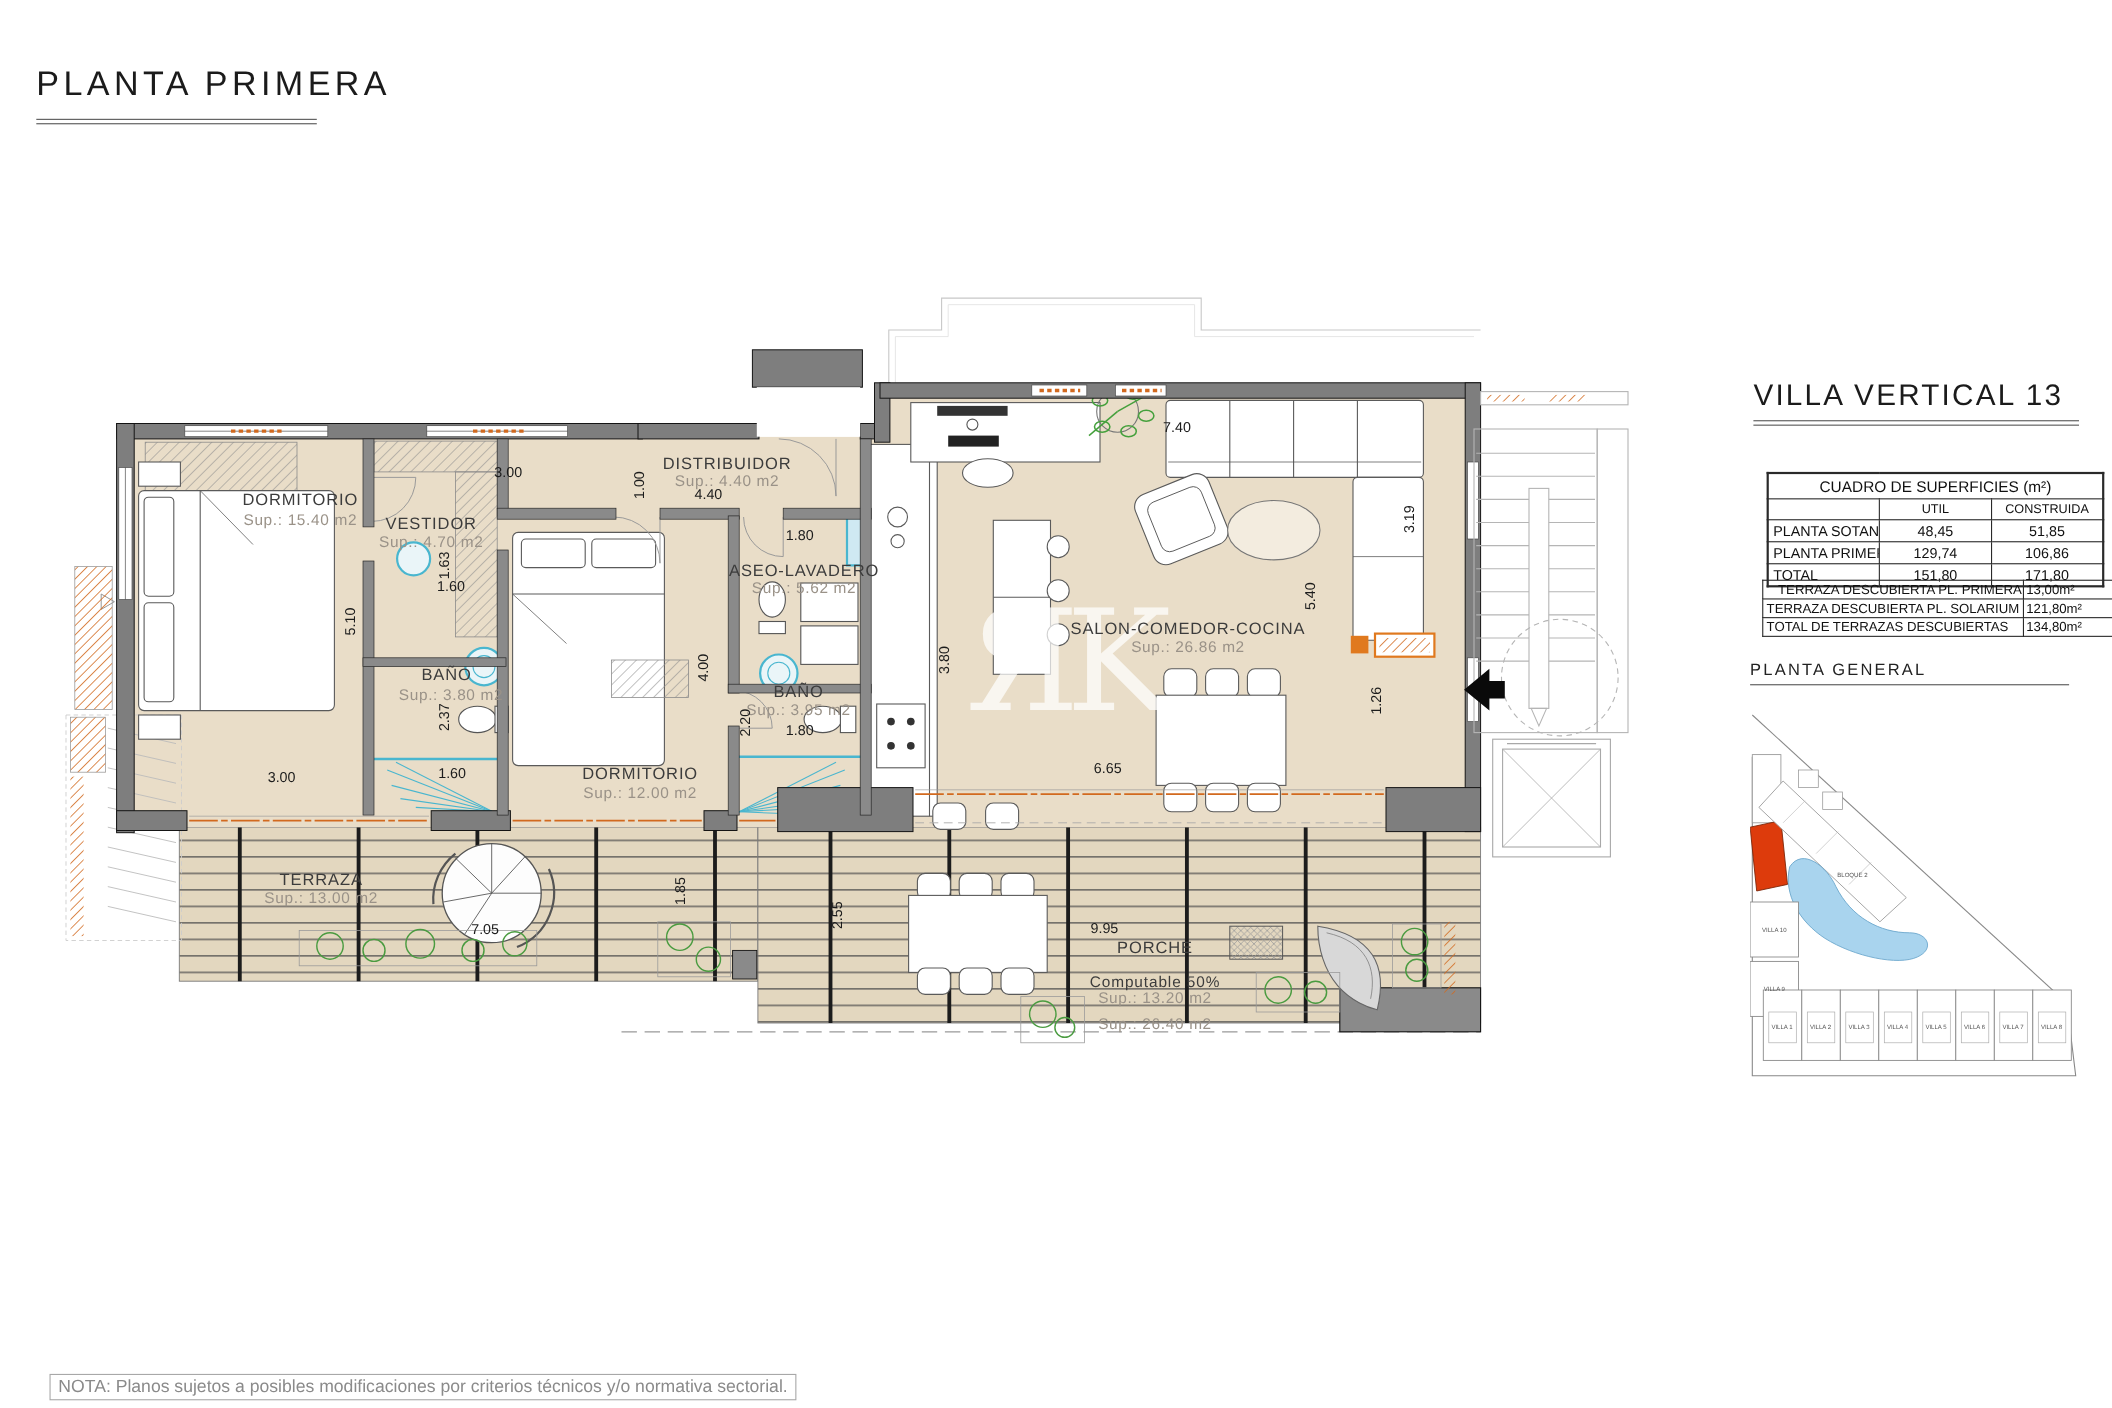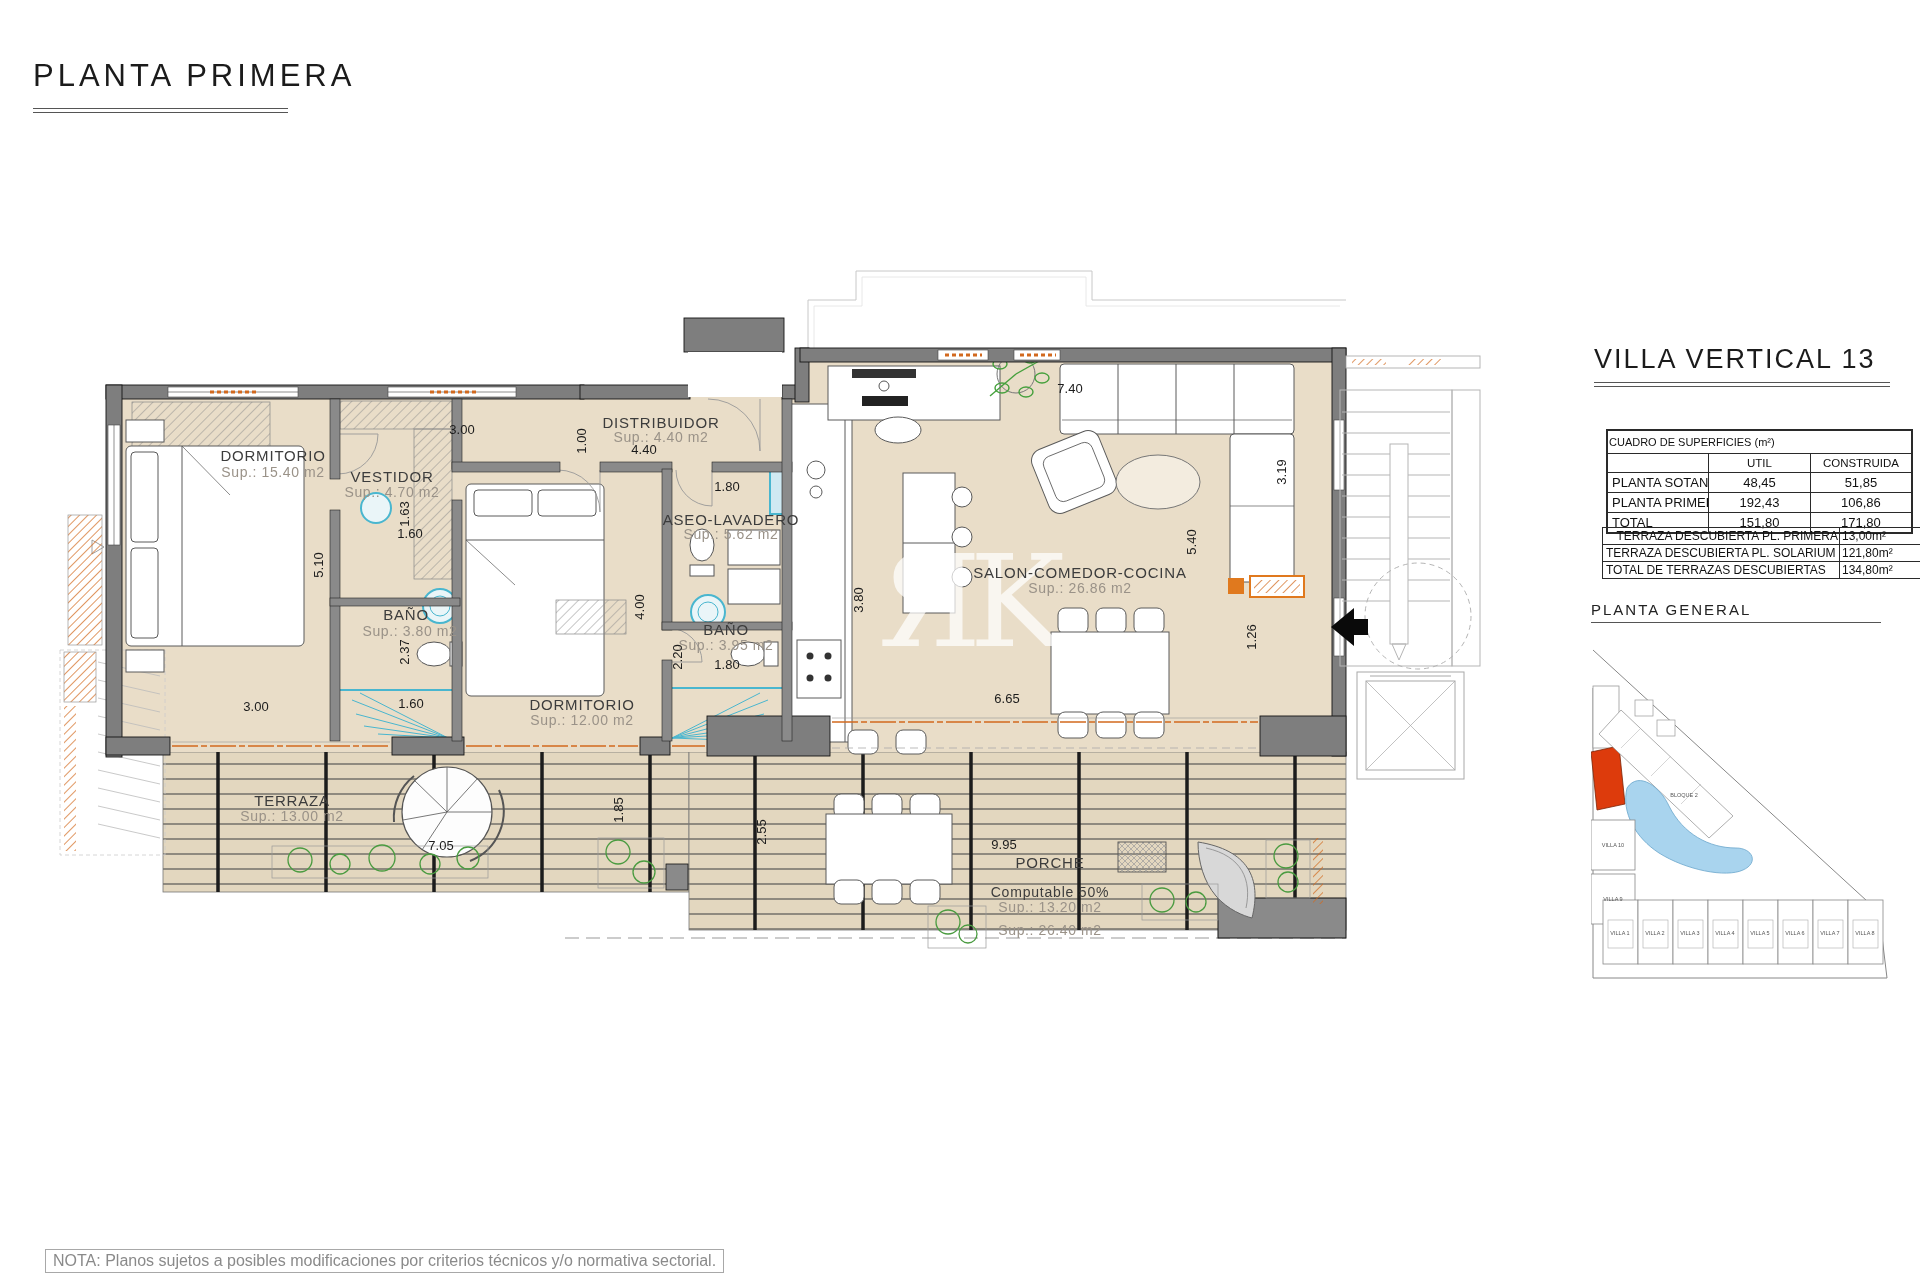--- a/index.html
+++ b/index.html
@@ -15,21 +15,21 @@
   .rname{position:absolute;transform:translate(-50%,-50%);font-size:15px;letter-spacing:0.8px;color:#3c3c3c;white-space:nowrap;}
   .rsup{position:absolute;transform:translate(-50%,-50%);font-size:14px;letter-spacing:0.6px;color:#9a9288;white-space:nowrap;}
   .dim{position:absolute;transform:translate(-50%,-50%);font-size:13px;color:#1c1c1c;white-space:nowrap;}
   .dim.v{transform:translate(-50%,-50%) rotate(-90deg);}
   .watermark{left:878px;top:538px;font-family:"DejaVu Serif",serif;font-size:128px;color:rgba(255,255,255,0.72);
              letter-spacing:-12px;line-height:1;pointer-events:none;}
   table{border-collapse:collapse;table-layout:fixed;}
   .t1{left:1606px;top:429px;width:307px;}
   .t1 td,.t2 td{border:1px solid #2a2a2a;color:#111;overflow:hidden;white-space:nowrap;}
   .t1{border:2px solid #2a2a2a;}
-  .t1 .ttl{font-size:11px;height:20px;margin-top:40px;}
+  .t1 .ttl{font-size:14px;text-align:center;height:20px;margin-top:40px;}
   .t1 .hdr{font-size:11.5px;text-align:center;height:16px;}
   .t1 .lab{font-size:13px;text-align:left;padding-left:4px;height:17px;}
   .t1 .num{font-size:13px;text-align:center;height:17px;}
   .t2{left:1602px;top:527px;width:311px;border:1.5px solid #2a2a2a;}
   .t2 .lab{font-size:12px;text-align:left;padding-left:3px;height:14px;}
   .t2 .val{font-size:12px;text-align:left;padding-left:2px;height:14px;}
   .note{left:45px;top:1249px;border:1px solid #a8a8a8;padding:2px 7px;font-size:16px;color:#8a8a8a;white-space:nowrap;}
   .porche-d{color:#3c3c3c;}
   text{font-family:"Liberation Sans",sans-serif;}
 </style>
@@ -461,21 +461,21 @@
     <td class="hdr" style="width:72px;">UTIL</td>
     <td class="hdr" style="width:84px;">CONSTRUIDA</td>
   </tr>
   <tr>
     <td class="lab">PLANTA SOTANO</td>
     <td class="num">48,45</td>
     <td class="num">51,85</td>
   </tr>
   <tr>
     <td class="lab">PLANTA PRIMERA</td>
-    <td class="num">192,43</td>
+    <td class="num">129,74</td>
     <td class="num">106,86</td>
   </tr>
   <tr>
     <td class="lab">TOTAL</td>
     <td class="num">151,80</td>
     <td class="num">171,80</td>
   </tr>
 </tbody>
     </table>
 

